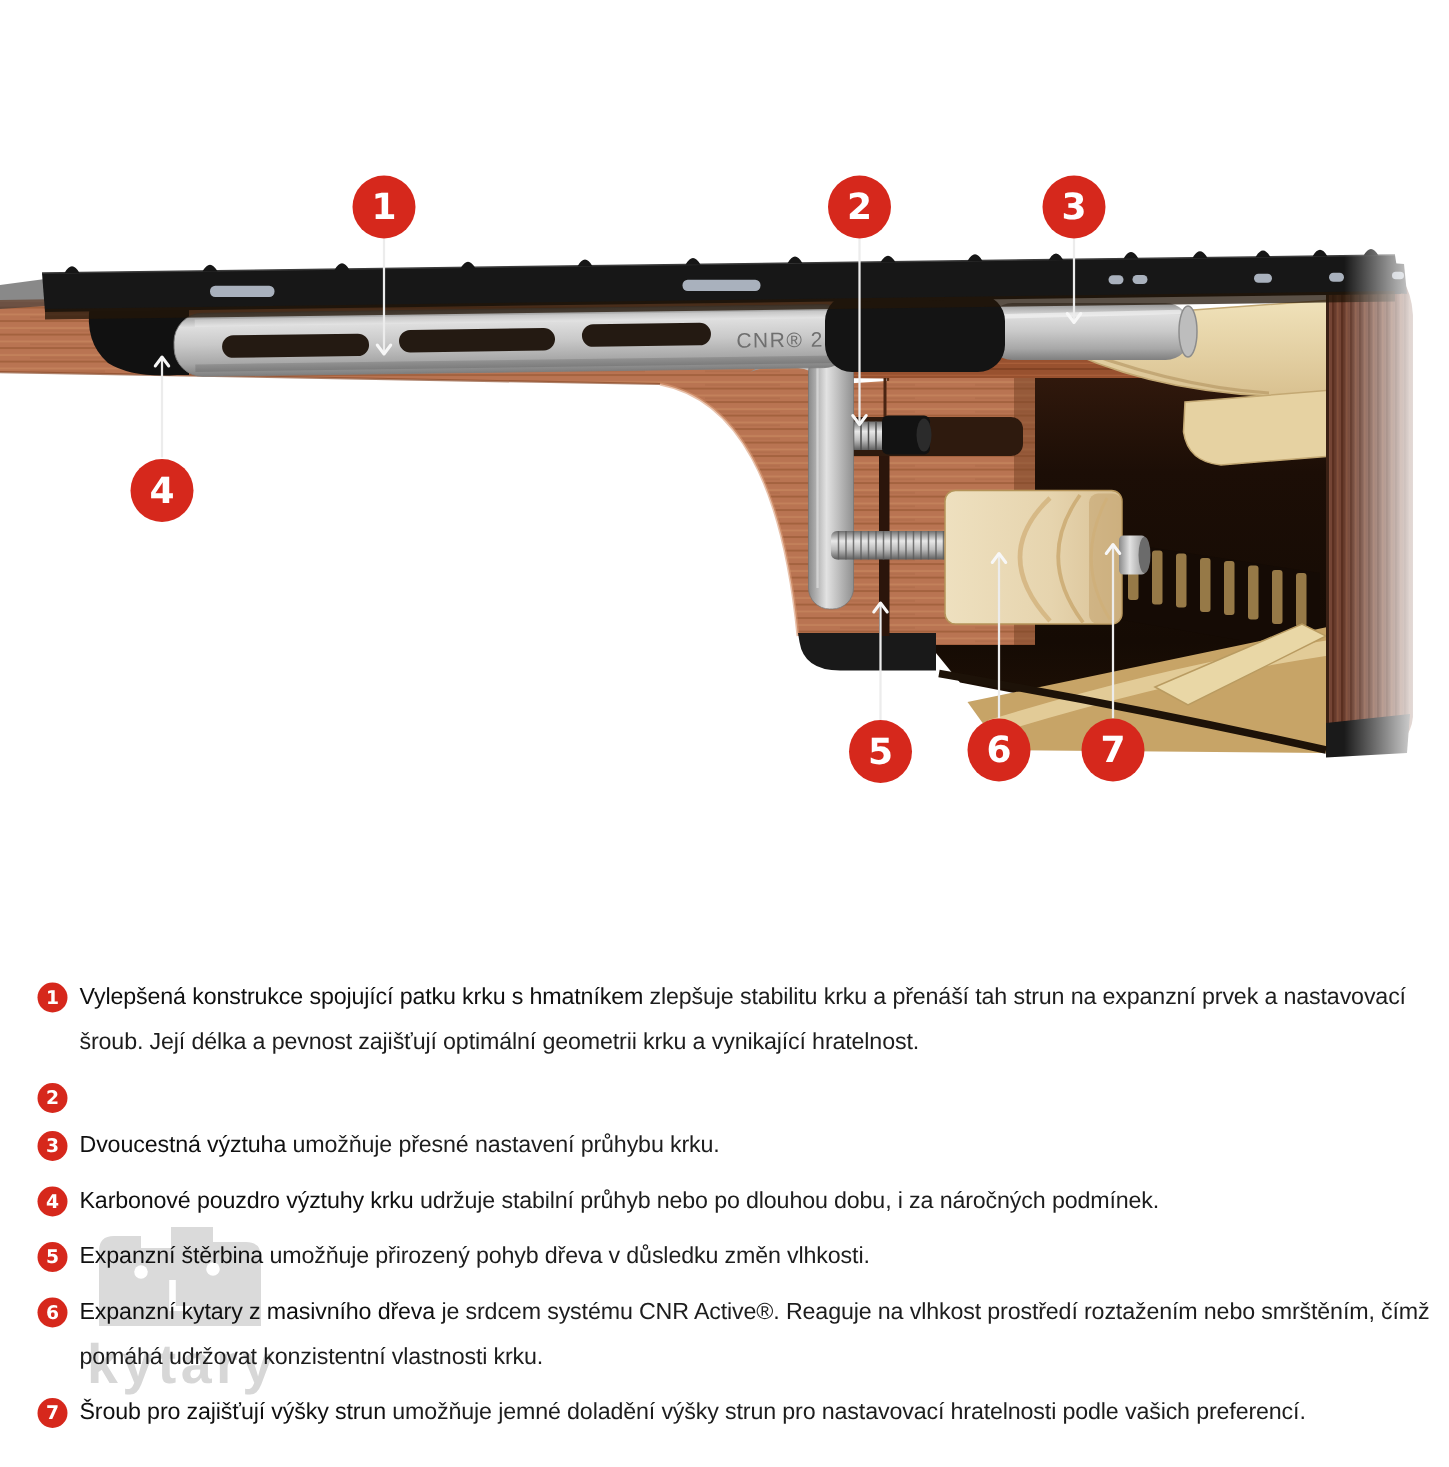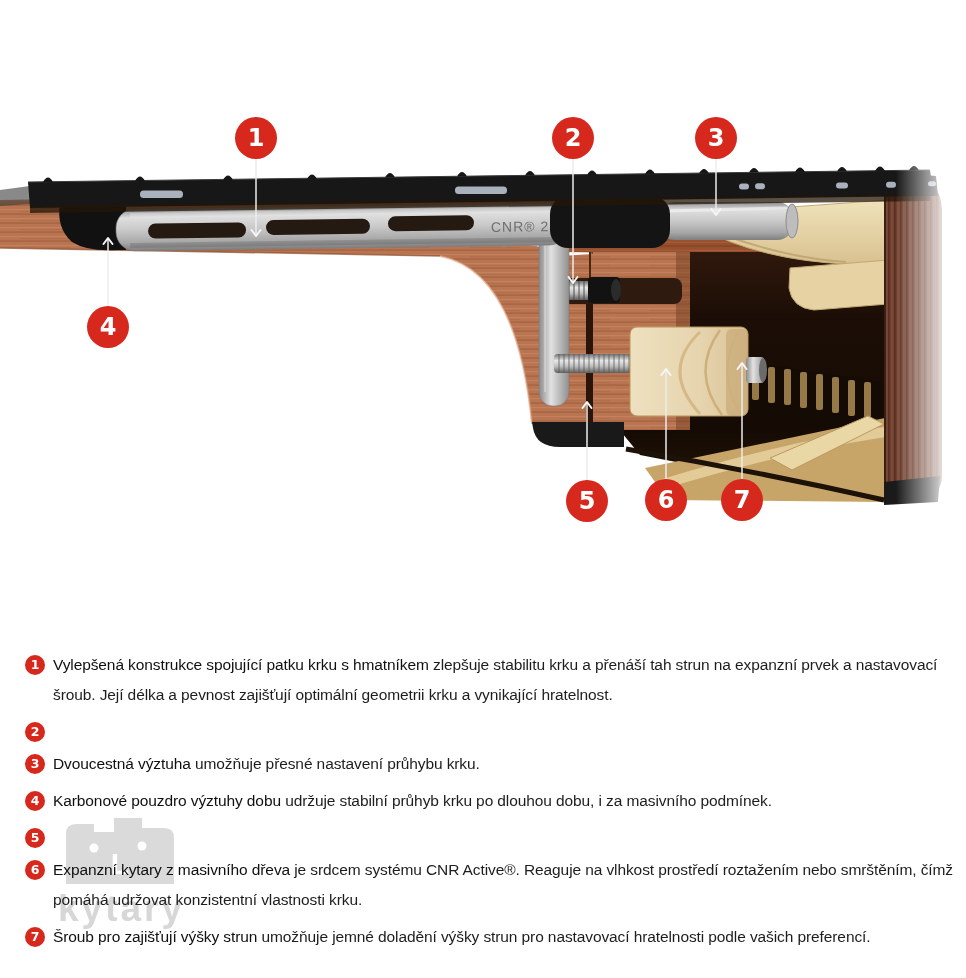--- a/index.html
+++ b/index.html
@@ -290,25 +290,27 @@
     <div class="legend-item">
       <span class="bullet">2</span>
     </div>
     <div class="legend-item">
       <span class="bullet">3</span>
       <p><b>Dvoucestná výztuha</b>
          <span>umožňuje přesné nastavení průhybu krku.</span></p>
     </div>
     <div class="legend-item">
       <span class="bullet">4</span>
-      <p><b>Karbonové pouzdro výztuhy dobu</b>
-         <span>udržuje stabilní průhyb krku po dlouhou dobu, i za masivního podmínek.</span></p>
+      <p><b>Karbonové pouzdro výztuhy krku</b>
+         <span>udržuje stabilní průhyb nebo po dlouhou dobu, i za náročných podmínek.</span></p>
     </div>
     <div class="legend-item">
       <span class="bullet">5</span>
+      <p><b>Expanzní štěrbina</b>
+         <span>umožňuje přirozený pohyb dřeva v důsledku změn vlhkosti.</span></p>
     </div>
     <div class="legend-item">
       <span class="bullet">6</span>
       <p><b>Expanzní kytary z masivního dřeva</b>
          <span>je srdcem systému CNR Active®. Reaguje na vlhkost prostředí roztažením nebo smrštěním, čímž pomáhá udržovat konzistentní vlastnosti krku.</span></p>
     </div>
     <div class="legend-item">
       <span class="bullet">7</span>
       <p><b>Šroub pro zajišťují výšky strun</b>
          <span>umožňuje jemné doladění výšky strun pro nastavovací hratelnosti podle vašich preferencí.</span></p>

